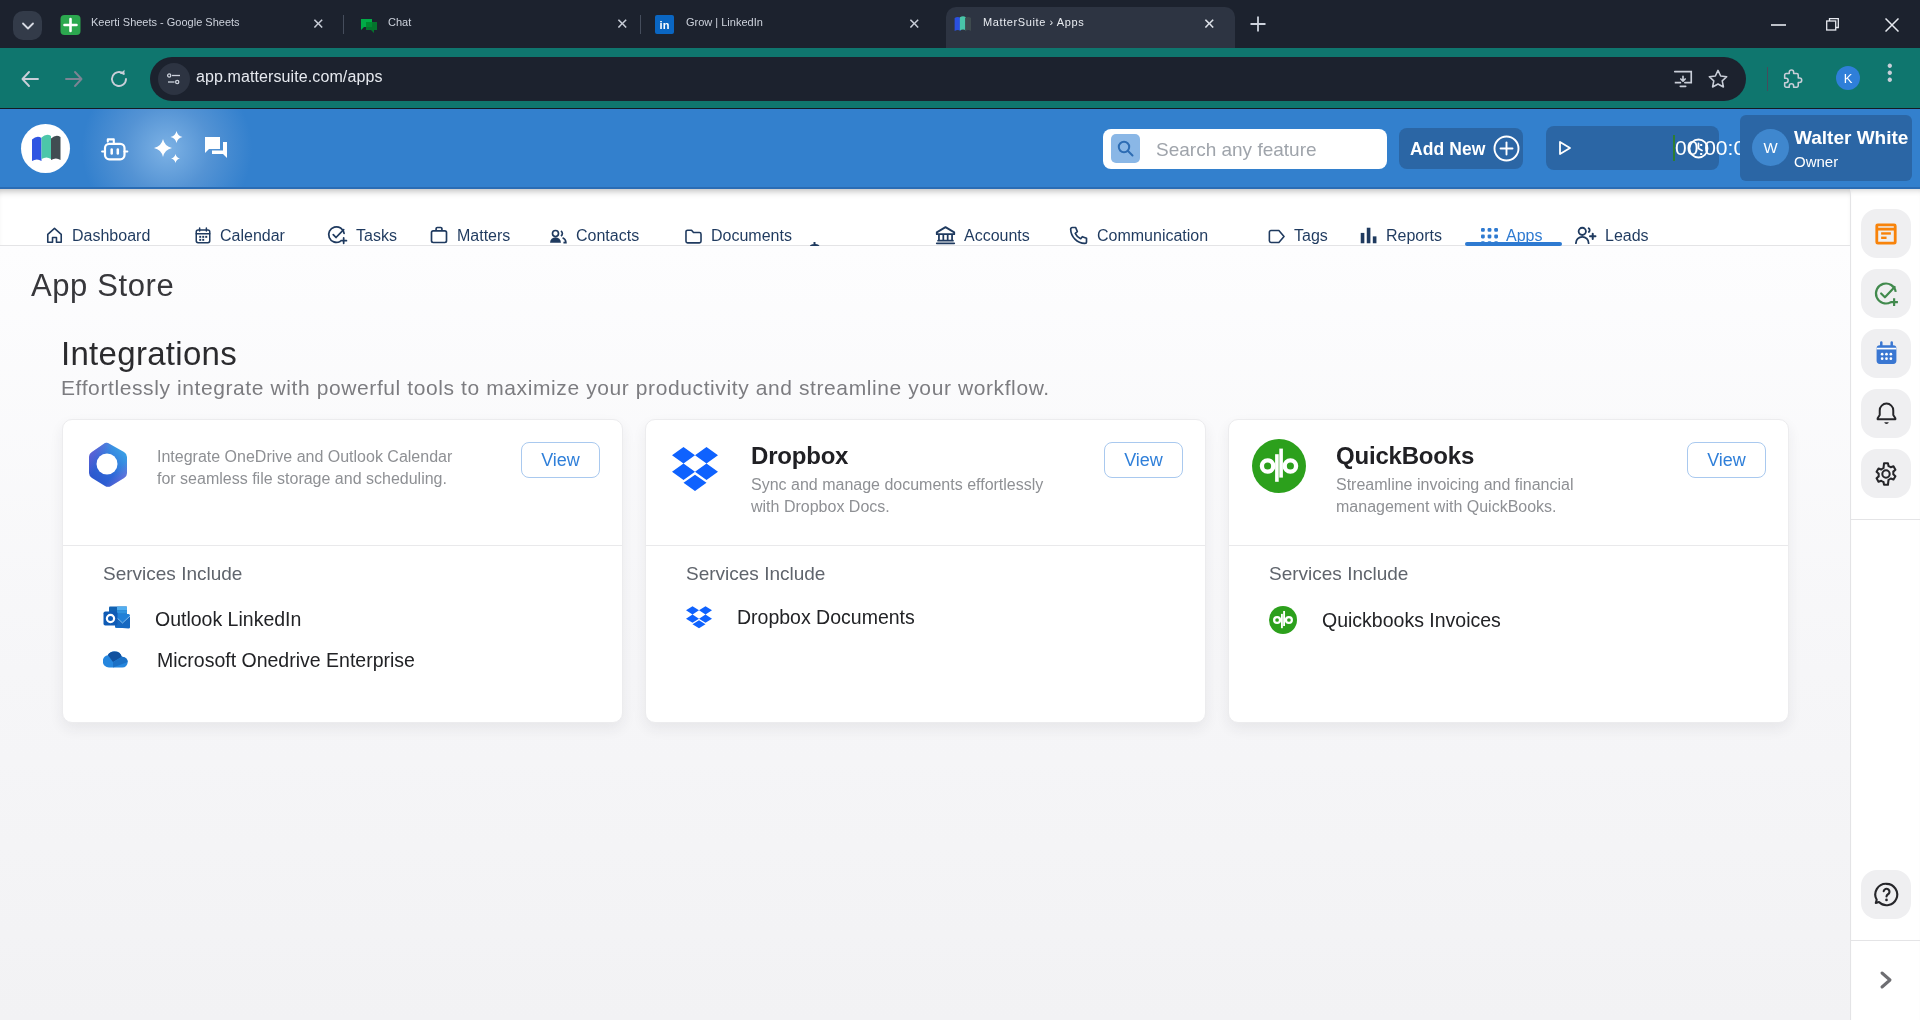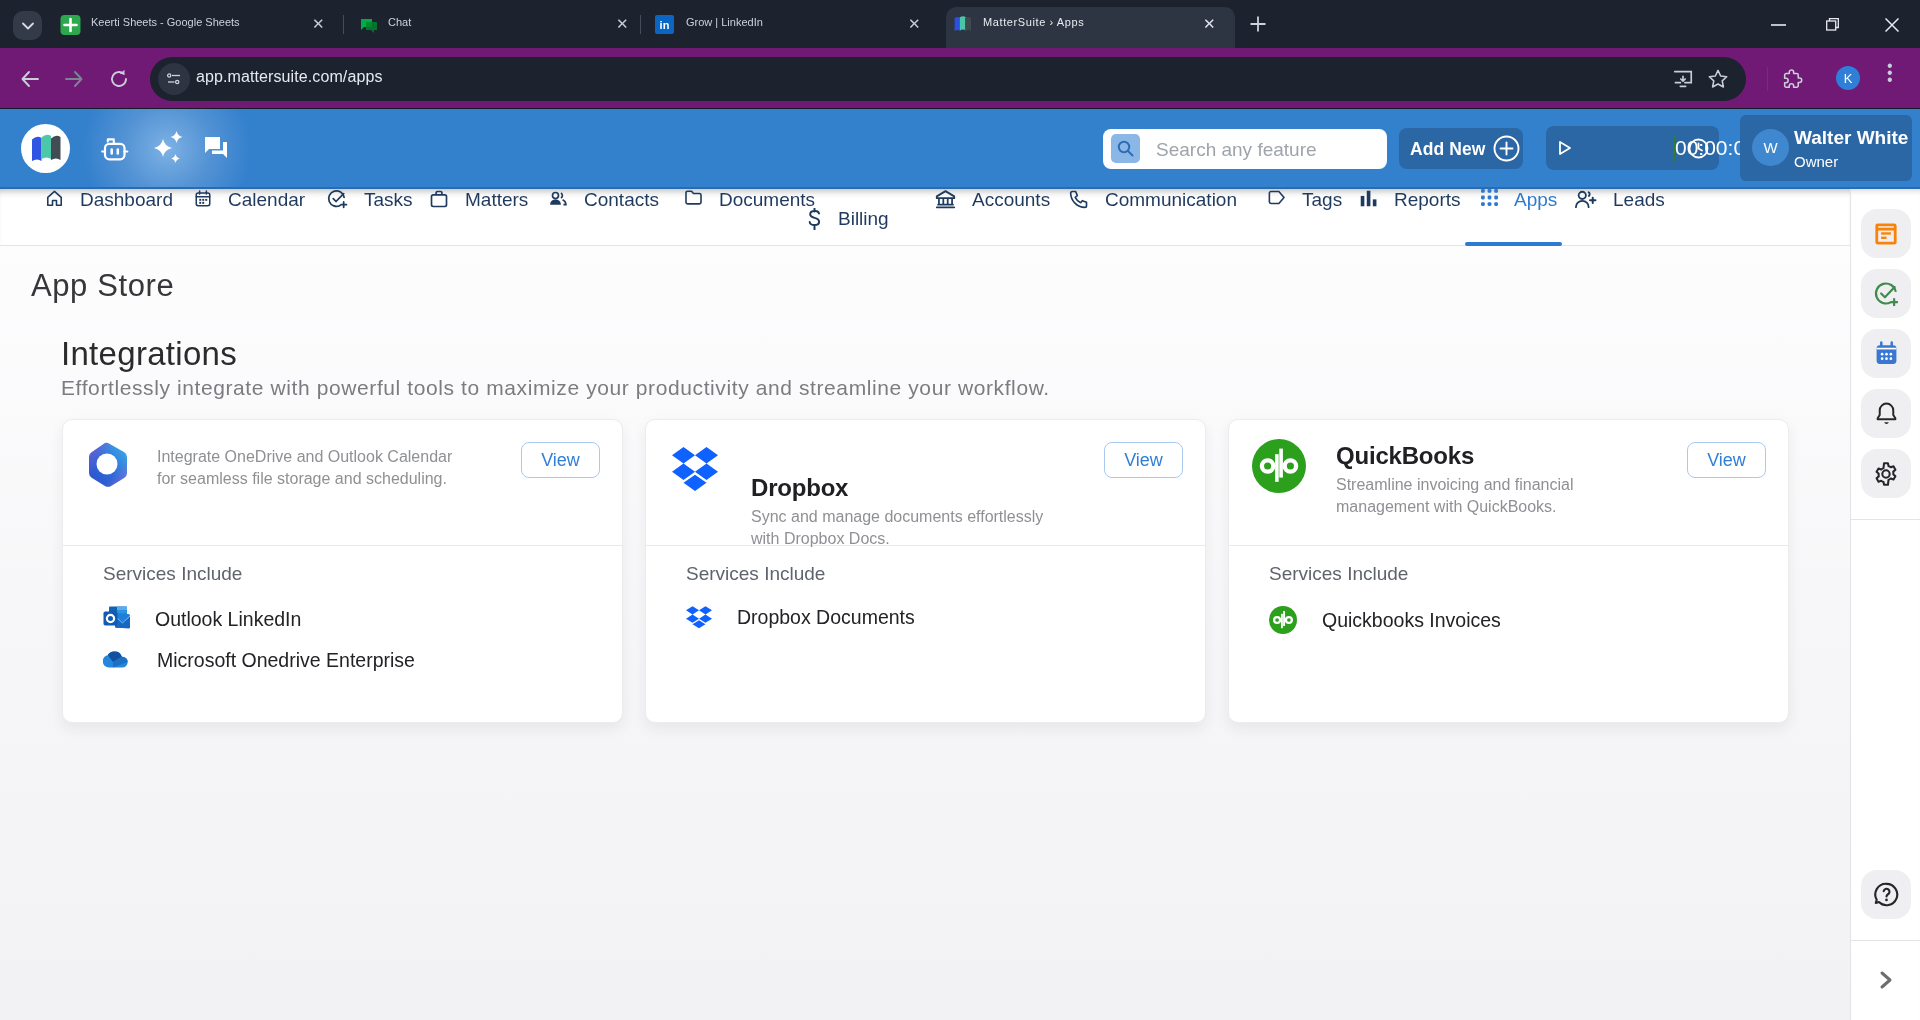--- a/index.html
+++ b/index.html
@@ -1,32 +1,32 @@
 <!DOCTYPE html>
 <html><head>
 <meta charset="utf-8">
 <style>
   * { margin:0; padding:0; box-sizing:border-box; }
   html,body { width:1920px; height:1020px; overflow:hidden; font-family:"Liberation Sans", sans-serif; }
   .abs { position:absolute; }
   
   #titlebar { position:absolute; left:0; top:0; width:1920px; height:48px; background:#1c222e; }
-  #toolbar { position:absolute; left:0; top:48px; width:1920px; height:61px; background:#701a75; border-bottom:1px solid #151a24;}
+  #toolbar { position:absolute; left:0; top:48px; width:1920px; height:61px; background:#0f766e; border-bottom:1px solid #151a24;}
   .tabtext { color:#cdd2dc; font-size:11px; }
   .tabx { color:#c7ccd6; font-size:15px; }
   .tabsep { position:absolute; top:15px; width:1px; height:19px; background:#454d5c; }
   #activetab { position:absolute; left:946px; top:7px; width:289px; height:41px; background:#2d3442; border-radius:10px 10px 0 0; }
   #urlpill { position:absolute; left:150px; top:9px; width:1596px; height:44px; border-radius:22px; background:#1c222e; }
   
   #bluehdr { position:absolute; left:0; top:109px; width:1920px; height:80px; box-sizing:border-box; border-bottom:2px solid #2a6cb4;
      background: radial-gradient(circle 85px at 167px 40px, #7db2e5 0%, #5493d4 50%, rgba(51,128,205,0) 100%), #3380cd; }
   .hbox { background:#2b66a5; border-radius:8px; position:absolute; }
   
   #navbar { position:absolute; left:0; top:189px; width:1850px; height:57px; background:#ffffff; border-bottom:1px solid #e4e4e6; box-shadow:inset 0 7px 7px -5px rgba(0,0,0,0.28); }
-  .nav { position:absolute; top:0; height:56px; display:flex; align-items:flex-start; gap:16px; color:#1f3a5f; font-size:19px; }
+  .nav { position:absolute; top:0; height:56px; display:flex; align-items:flex-end; gap:8px; color:#1f3a5f; font-size:16px; }
   .nav svg { flex:none; }
   
   #content { position:absolute; left:0; top:246px; width:1850px; height:774px;
      background:linear-gradient(#fdfdfe 0%, #f6f6f8 55%, #f2f2f4 100%); }
   .card { position:absolute; top:173px; width:561px; height:304px; background:#fff; border:1px solid #ececee; border-radius:10px; box-shadow:0 6px 14px rgba(40,40,60,0.07); }
   .cardhead { position:absolute; left:0; top:0; width:100%; height:126px; border-bottom:1px solid #e9e9eb; }
   .ctitle { font-size:24px; font-weight:700; color:#202024; letter-spacing:-0.2px; }
   .cdesc { font-size:16px; color:#8e9094; line-height:22px; margin-top:4px; }
   .viewbtn { position:absolute; right:22px; top:22px; width:79px; height:36px; border:1px solid #a9c9ef; border-radius:8px; color:#2f7fd9; font-size:18px; display:flex; align-items:center; justify-content:center; background:#fff; }
   .svclabel { position:absolute; left:40px; top:143px; font-size:19px; color:#5f646c; }
@@ -359,21 +359,21 @@
       </svg>
       <span>Microsoft Onedrive Enterprise</span>
     </div>
   </div>
 
   <div class="card" style="left:645px;">
     <div class="cardhead"></div>
     <svg class="abs" style="left:26px;top:27px;" width="46" height="45" viewBox="0 0 48 42" preserveAspectRatio="none">
       <path d="M12 0 L24 7.7 L12 15.4 L0 7.7 Z M36 0 L48 7.7 L36 15.4 L24 7.7 Z M0 23.1 L12 15.4 L24 23.1 L12 30.8 Z M24 23.1 L36 15.4 L48 23.1 L36 30.8 Z M12 33.4 L24 26 L36 33.4 L24 41 Z" fill="#0f62fe"></path>
     </svg>
-    <div class="abs" style="left:105px;top:22px;margin-top:32px;">
+    <div class="abs" style="left:105px;top:22px;">
       <div class="ctitle">Dropbox</div>
       <div class="cdesc">Sync and manage documents effortlessly<br>with Dropbox Docs.</div>
     </div>
     <div class="viewbtn">View</div>
     <div class="svclabel">Services Include</div>
     <div class="svcrow" style="top:186px;">
       <svg width="26" height="23" viewBox="0 0 48 42">
           <path d="M12 0 L24 7.7 L12 15.4 L0 7.7 Z M36 0 L48 7.7 L36 15.4 L24 7.7 Z M0 23.1 L12 15.4 L24 23.1 L12 30.8 Z M24 23.1 L36 15.4 L48 23.1 L36 30.8 Z M12 33.4 L24 26 L36 33.4 L24 41 Z" fill="#0f62fe"></path>
         </svg>
       <span>Dropbox Documents</span>

